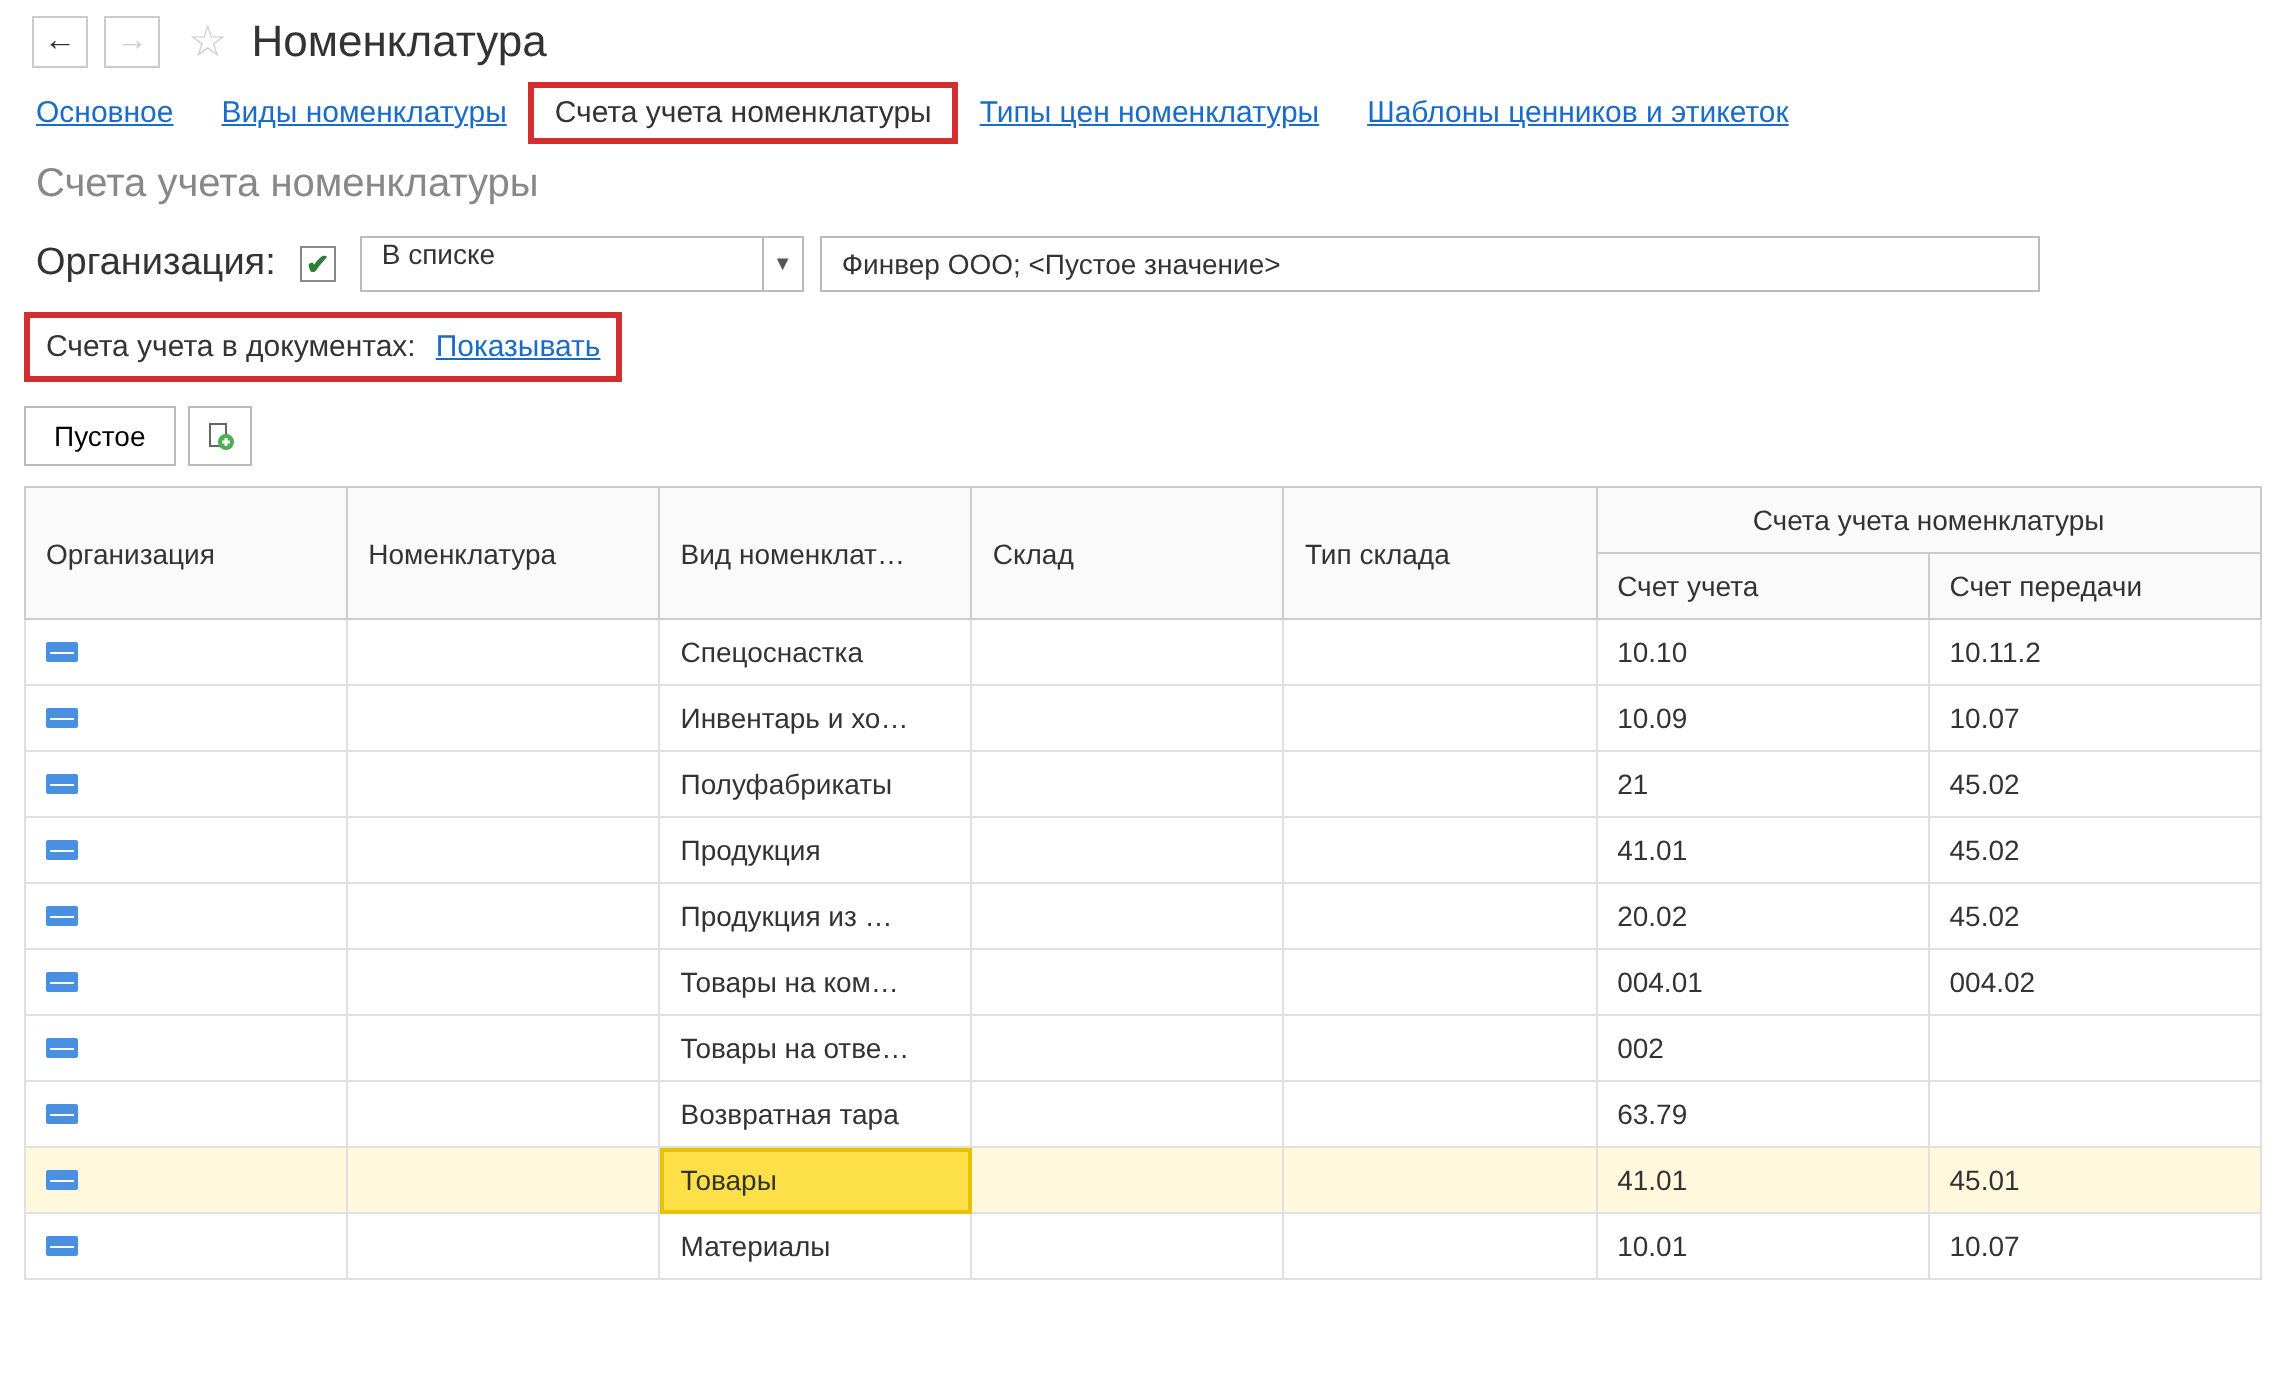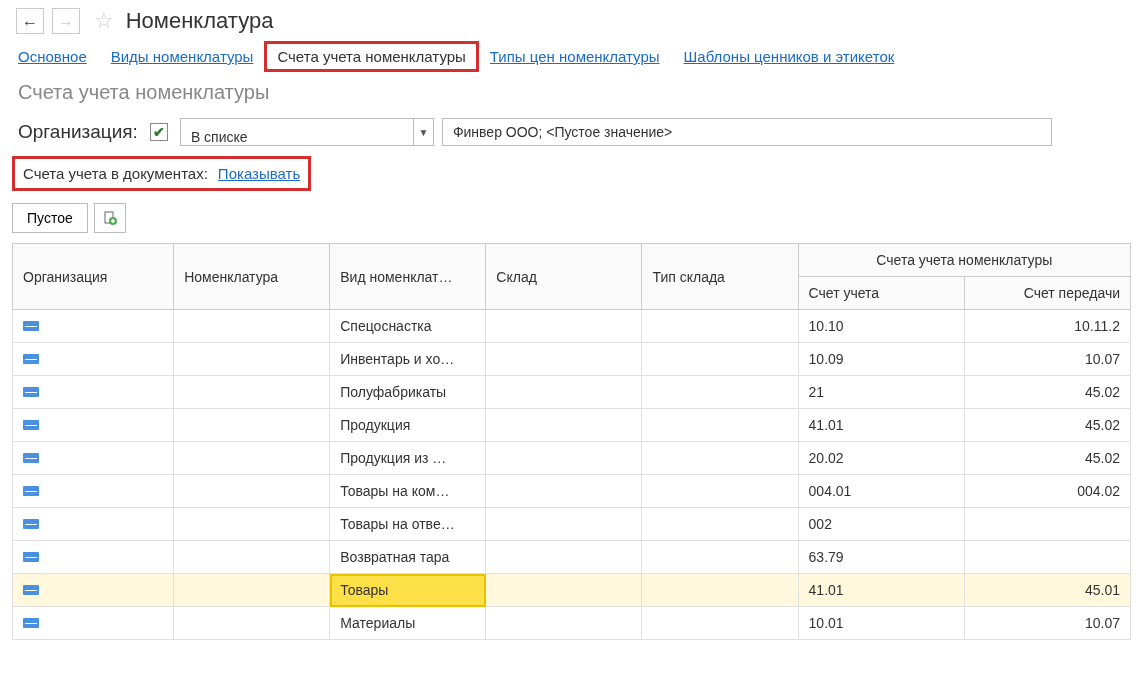--- a/index.html
+++ b/index.html
@@ -57,22 +57,22 @@
       gap: 8px;
     }
     .filter-label { font-size: 19px; color: #333; min-width: 100px; }
     .checkbox {
       width: 18px; height: 18px; border: 1px solid #888;
       display: inline-flex; align-items: center; justify-content: center;
       margin: 0 4px;
     }
     .checkbox.checked::after { content: '✔'; color: #2e7d32; font-size: 14px; font-weight: bold; }
     .select-box {
-      display: flex; align-items: flex-end;
-      border: 1px solid #bbb; height: 28px; gap: 32px;
+      display: flex; align-items: flex-start;
+      border: 1px solid #bbb; height: 28px;
     }
     .select-box .sel-text { padding: 0 10px; min-width: 200px; font-size: 14px; }
     .select-box .sel-arrow {
       border-left: 1px solid #bbb; width: 20px; height: 100%;
       display: flex; align-items: center; justify-content: center; font-size: 10px; color: #555;
     }
     .text-input {
       border: 1px solid #bbb; height: 28px; padding: 0 10px;
       flex: 1; max-width: 610px; font-size: 14px; color: #333;
     }
@@ -107,21 +107,21 @@
     }
     th { background: #fafafa; border-color: #ccc; }
     th.group-header { text-align: center; }
     td { white-space: nowrap; overflow: hidden; text-overflow: ellipsis; }
     .col-org { width: 160px; }
     .col-nomen { width: 155px; }
     .col-vid { width: 155px; }
     .col-sklad { width: 155px; }
     .col-tip { width: 155px; }
     .col-schet { width: 165px; }
-    .col-per { width: 165px; text-align: right; }
+    .col-per { width: 165px; }
     .row-icon {
       display: inline-block; width: 16px; height: 10px;
       background: #4a90e2; border-radius: 1px; position: relative;
     }
     .row-icon::after {
       content: ''; position: absolute; left: 2px; right: 2px; top: 50%;
       height: 1px; background: #fff;
     }
     tr.highlighted td { background: #fff8dc; }
     tr.highlighted td.cell-highlight {

